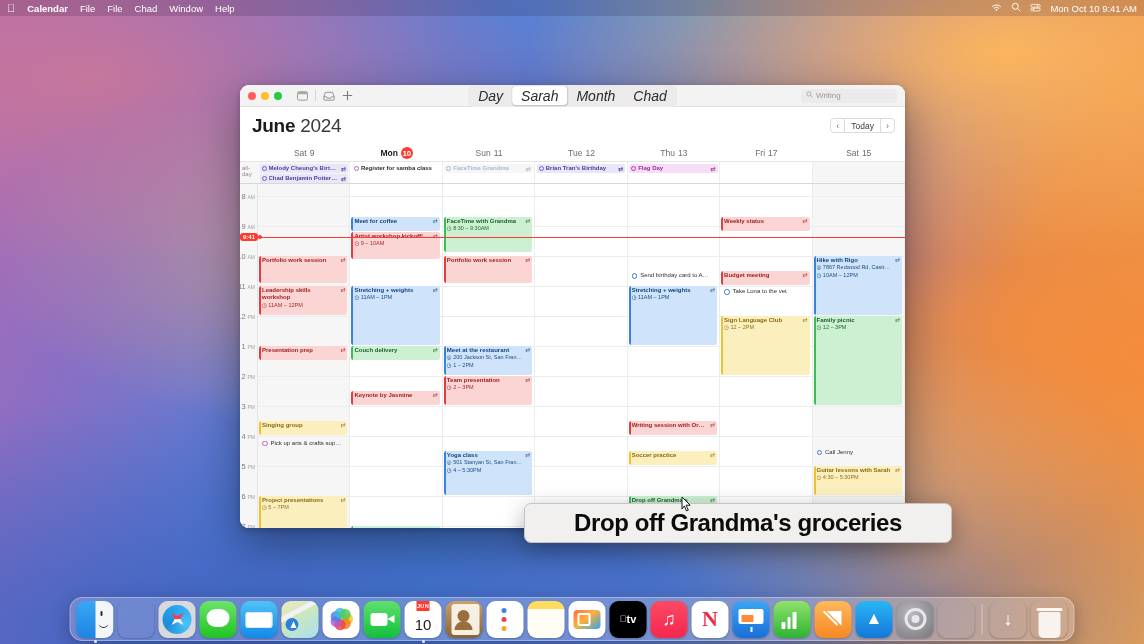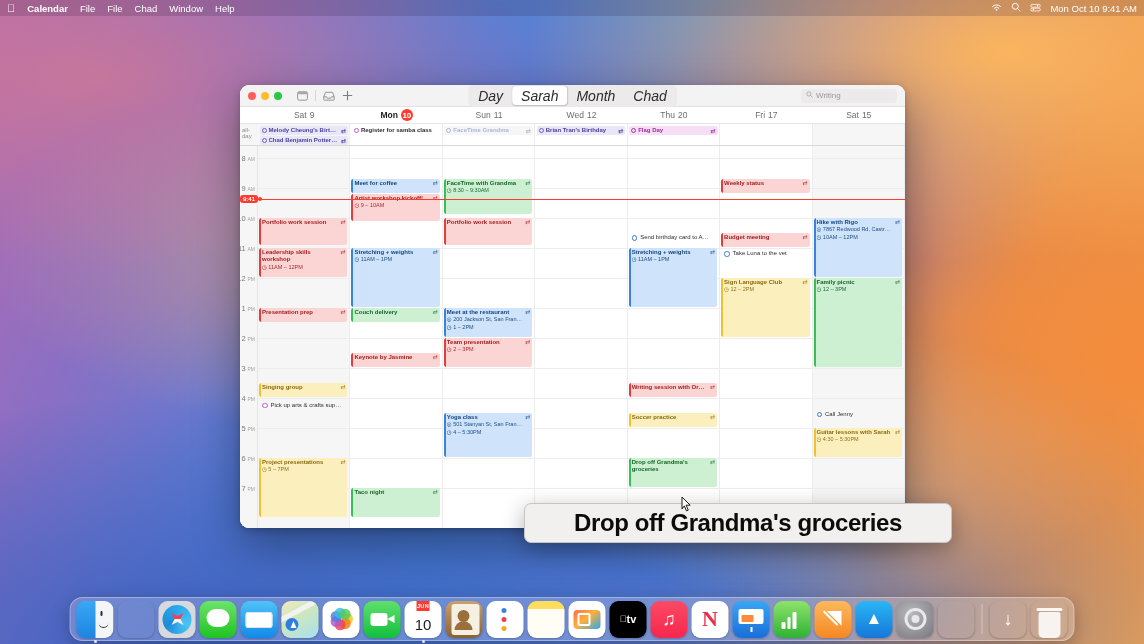--- a/index.html
+++ b/index.html
@@ -465,41 +465,54 @@
       <span>
         <svg width="7" height="7" viewBox="0 0 12 12">
             <circle cx="5" cy="5" r="3.6" stroke="#9a9a9a" stroke-width="1.2" fill="none"></circle>
             <path d="M7.7 7.7L10.8 10.8" stroke="#9a9a9a" stroke-width="1.2" stroke-linecap="round"></path>
           </svg>
       </span>
       <span>Writing</span>
     </div>
   </div>
 
+  <div id="calheader">
+    <div id="monthtitle">
+      <span class="m">June</span>
+      <span class="y">2024</span>
+    </div>
+    <div class="navgroup">
+      <div class="arrow">‹</div>
+      <div class="divider"></div>
+      <div>Today</div>
+      <div class="divider"></div>
+      <div class="arrow">›</div>
+    </div>
+  </div>
 
   <div id="dayheader">
       <div class="dh">
         <span>Sat</span>
         <span class="daynum">9</span>
       </div>
       <div class="dh today">
         <span>Mon</span>
         <span class="daynum">10</span>
       </div>
       <div class="dh">
         <span>Sun</span>
         <span class="daynum">11</span>
       </div>
       <div class="dh">
-        <span>Wed</span>
+        <span>Tue</span>
         <span class="daynum">12</span>
       </div>
       <div class="dh">
         <span>Thu</span>
-        <span class="daynum">20</span>
+        <span class="daynum">13</span>
       </div>
       <div class="dh">
         <span>Fri</span>
         <span class="daynum">17</span>
       </div>
       <div class="dh">
         <span>Sat</span>
         <span class="daynum">15</span>
       </div>
     </div>

